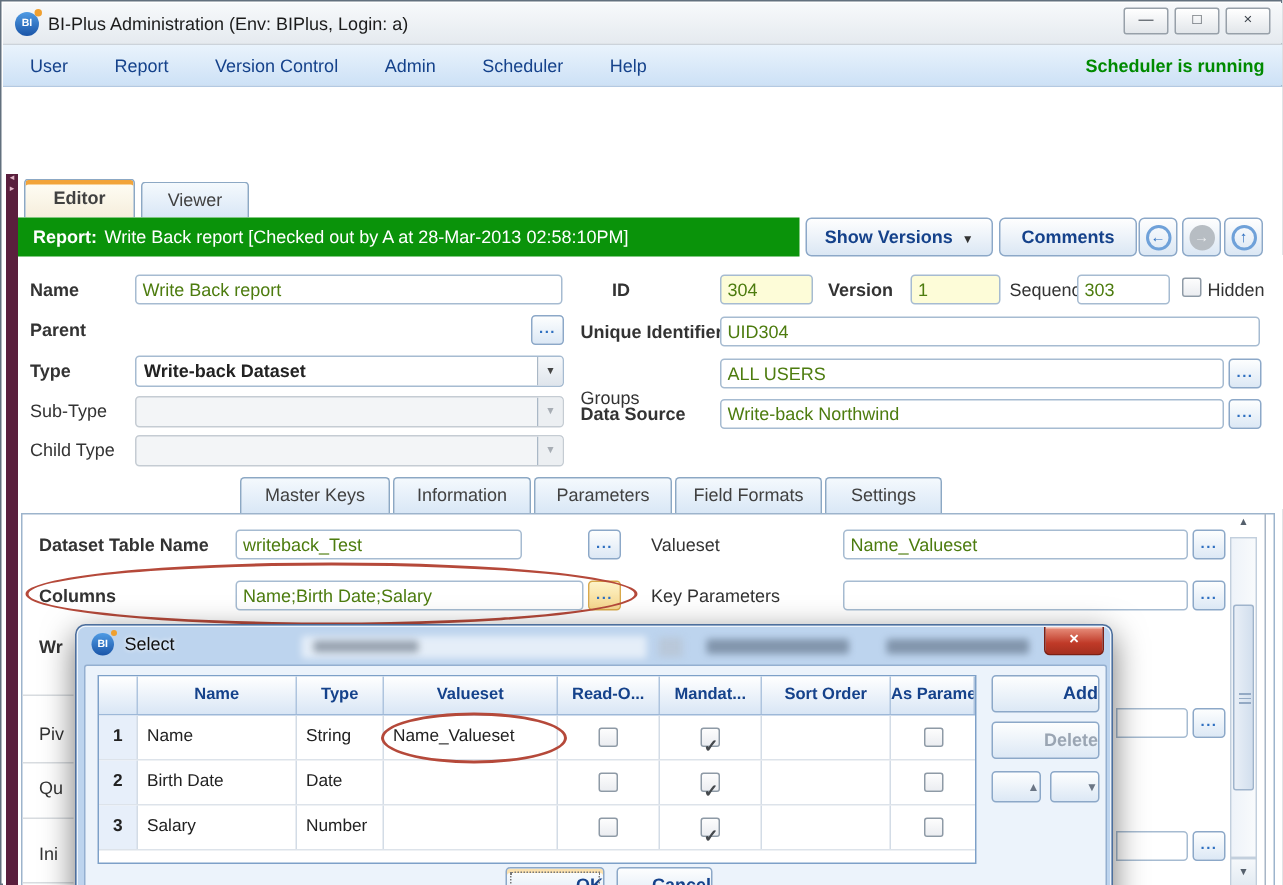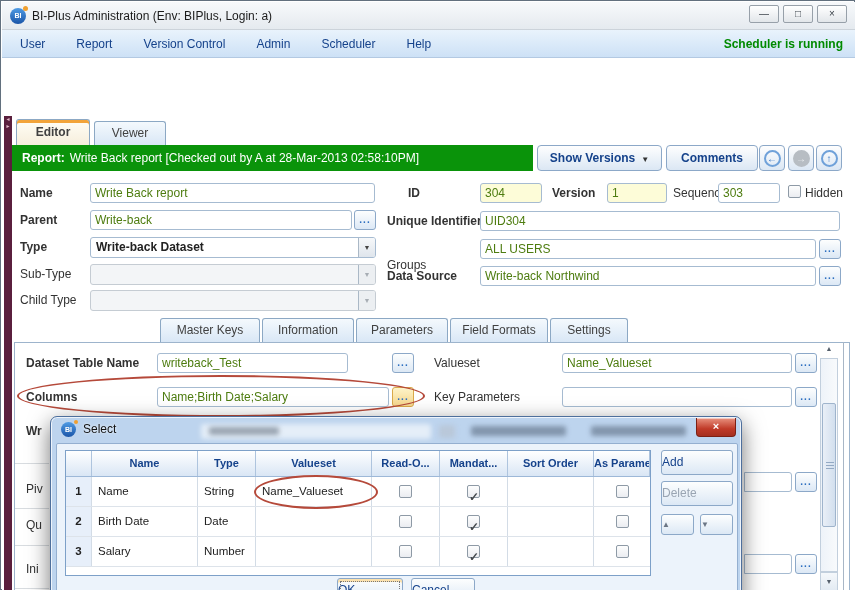--- a/index.html
+++ b/index.html
@@ -92,21 +92,21 @@
   .thead { height:26px; background:linear-gradient(#ffffff,#d9e6f5); border-bottom:1px solid #9db8d8; }
   .thead .tc { color:#15428b; font-weight:bold; font-size:11px; line-height:25px; text-align:center; border-right:1px solid #aec4de; overflow:hidden; white-space:nowrap; }
   .tbody-row { height:30px; border-bottom:1px solid #dde3ea; }
   .tc { border-right:1px solid #d3dce6; height:100%; font-size:11.5px; color:#222; line-height:29px; white-space:nowrap; overflow:hidden; }
   .c0{width:26px;} .c1{width:106px;} .c2{width:58px;} .c3{width:116px;} .c4{width:68px;} .c5{width:68px;} .c6{width:86px;} .c7{width:56px;}
   .tc.num { background:#e7effa; font-weight:bold; text-align:center; }
   .tc.txt { padding-left:6px; }
   .tc.chk { display:flex; align-items:center; justify-content:center; }
   .last { border-right:none; }
 
-  .side-btn { border:1px solid #8ca8c8; border-radius:3px; background:linear-gradient(#fdfefe,#dce8f5); color:#15428b; font-weight:normal; font-size:12px; text-align:left; }
+  .side-btn { border:1px solid #8ca8c8; border-radius:3px; background:linear-gradient(#fdfefe,#dce8f5); color:#15428b; font-weight:bold; font-size:12px; text-align:right; }
   .side-btn.disabled { color:#9aa5b3; }
   .btn-add { left:604px; top:6px; width:72px; height:25px; line-height:23px; }
   .btn-del { left:604px; top:37px; width:72px; height:25px; line-height:23px; }
   .btn-mvup { left:604px; top:70px; width:33px; height:21px; font-size:8px; color:#6b7685; line-height:20px; }
   .btn-mvdn { left:643px; top:70px; width:33px; height:21px; font-size:8px; color:#6b7685; line-height:20px; }
 
   .btn-ok { left:280px; top:134px; width:66px; height:24px; line-height:22px; outline:1px dotted #777; outline-offset:-4px; box-shadow:inset 0 3px 0 #fbe1ae; }
   .btn-ok .lbl { text-decoration:underline; }
   .btn-cancel { left:354px; top:134px; width:64px; height:24px; line-height:22px; }
   .u { text-decoration:underline; }
@@ -160,21 +160,20 @@
         <span>→</span>
       </button>
     <button class="abs circle-btn" style="left:814px;">
         <span>↑</span>
       </button>
 
     
     <span class="abs flabel b" style="left:18px; top:128px;">Name</span>
     <input class="abs tinput" style="left: 88px; top: 125px; width: 285px;" value="Write Back report">
     <span class="abs flabel b" style="left:18px; top:155px;">Parent</span>
-    <input class="abs tinput" style="left: 88px; top: 152px; width: 262px;" value="Write-back">
     <button class="abs dots-btn" style="left:352px; top:152px;">...</button>
     <span class="abs flabel b" style="left:18px; top:182px;">Type</span>
     <div class="abs combo" style="left:88px; top:179px; width:286px;">
         <span class="val">Write-back Dataset</span>
         <span class="arrow-box">▼</span>
       </div>
     <span class="abs flabel" style="left:18px; top:209px;">Sub-Type</span>
     <div class="abs combo disabled" style="left:88px; top:206px; width:286px;">
         <span class="arrow-box">▼</span>
       </div>

